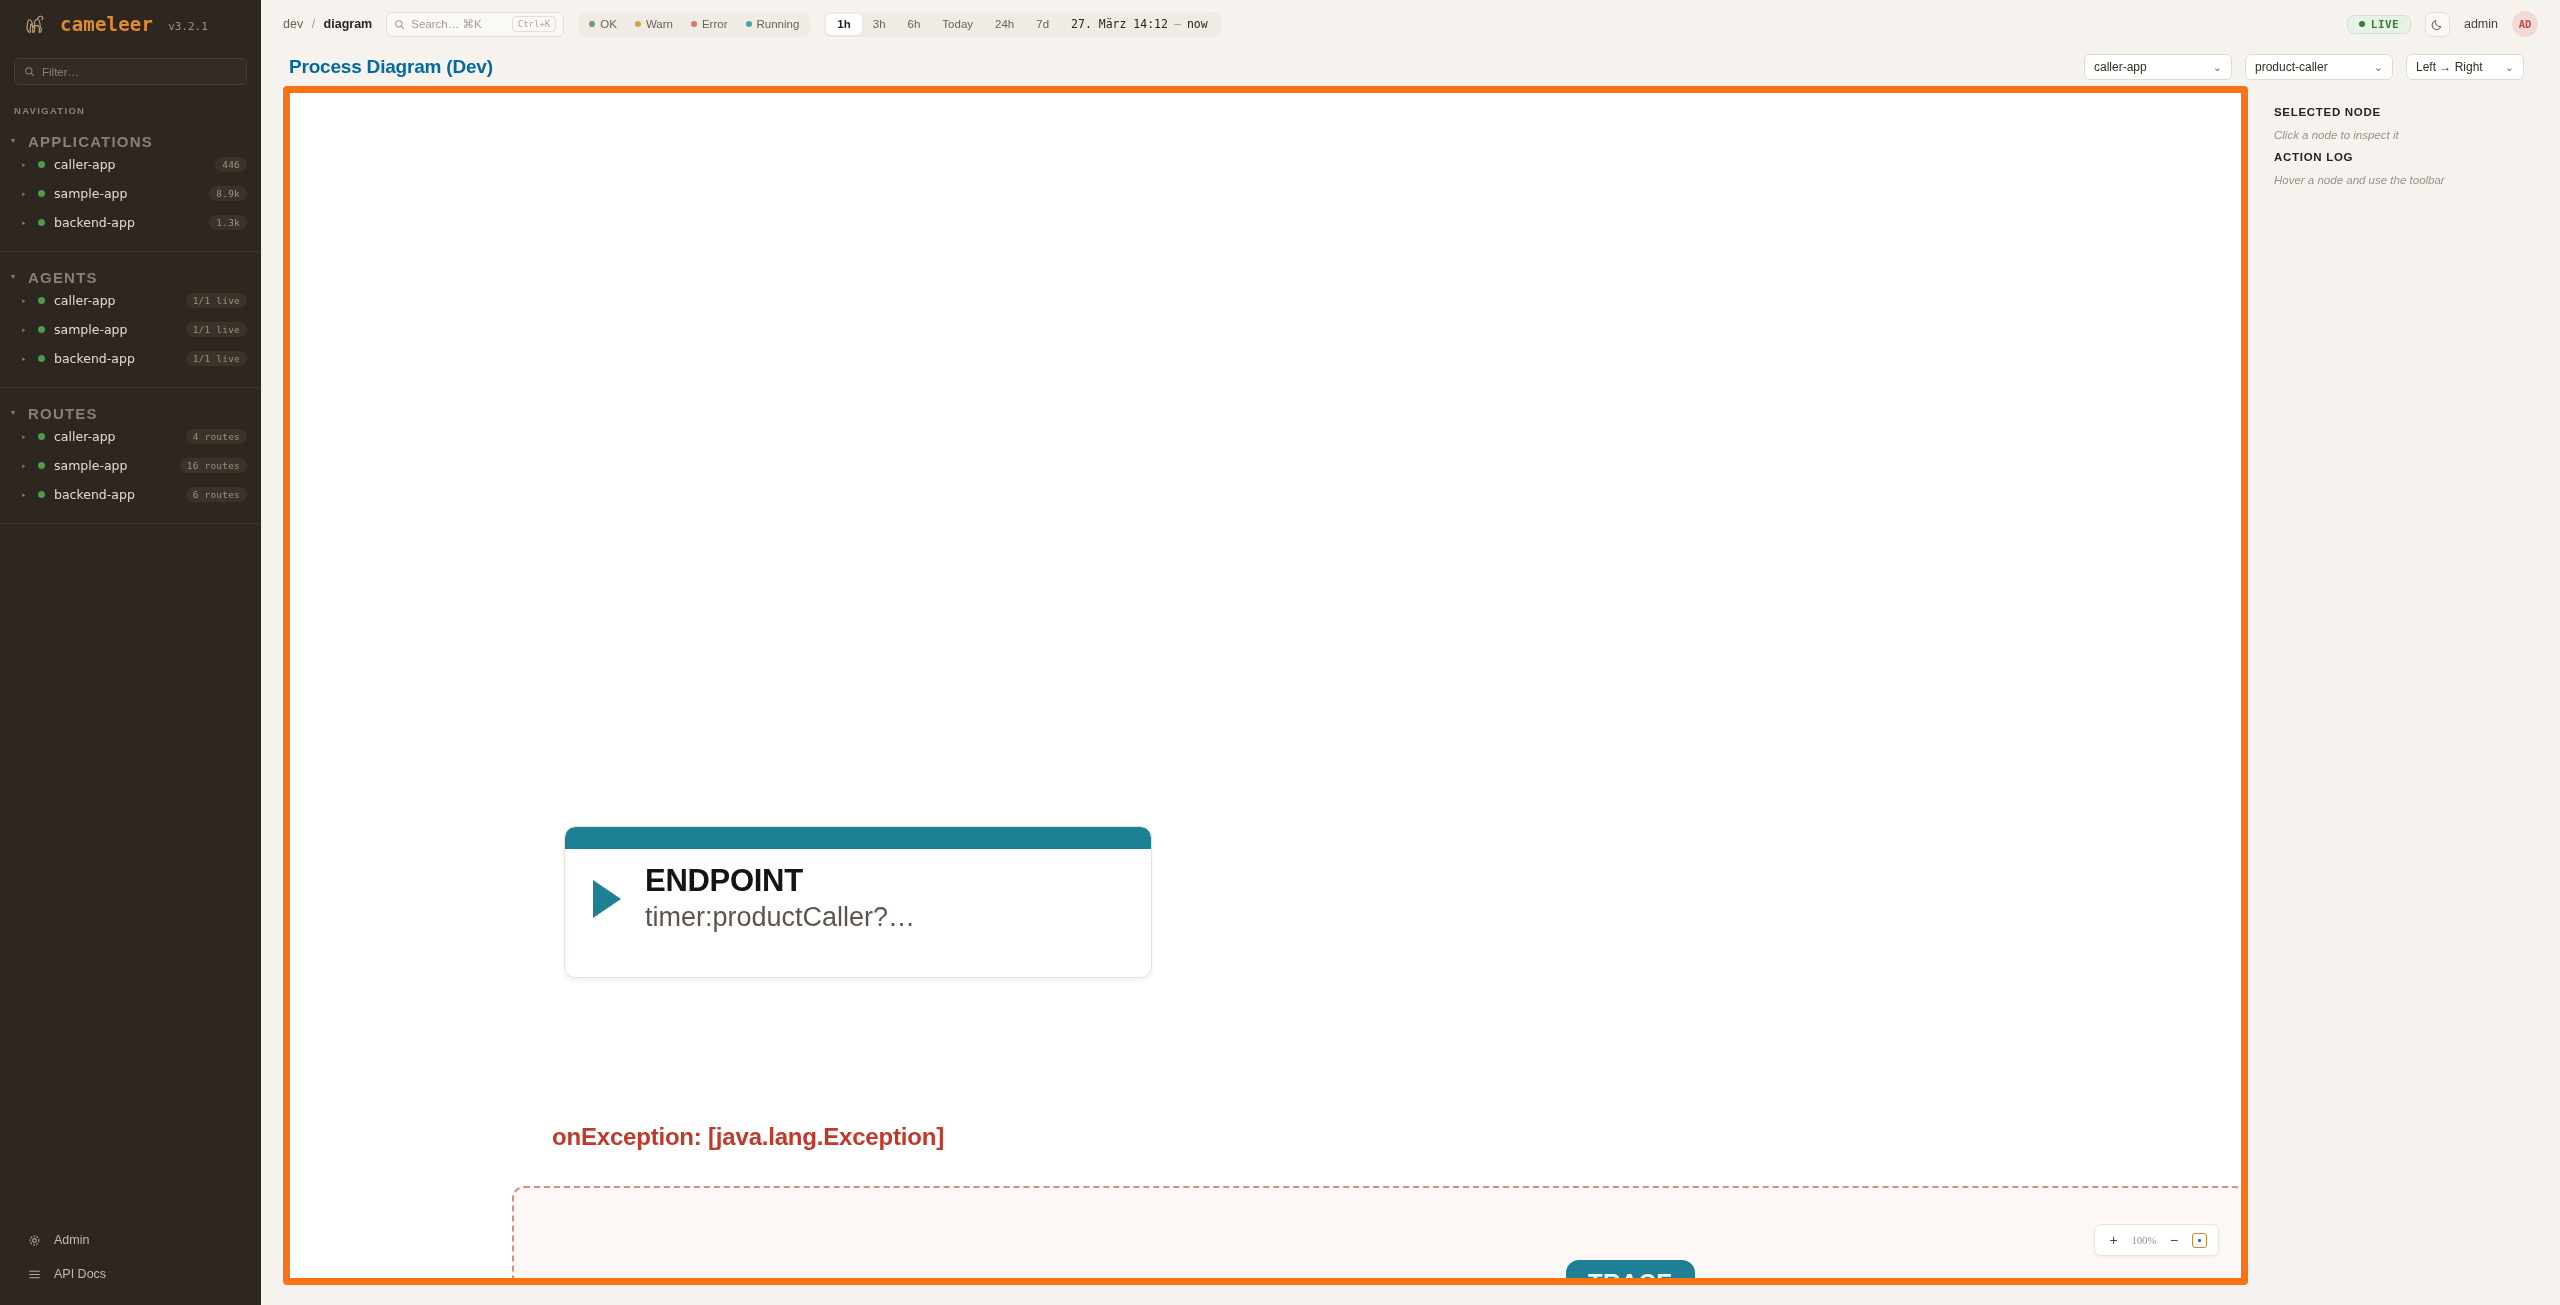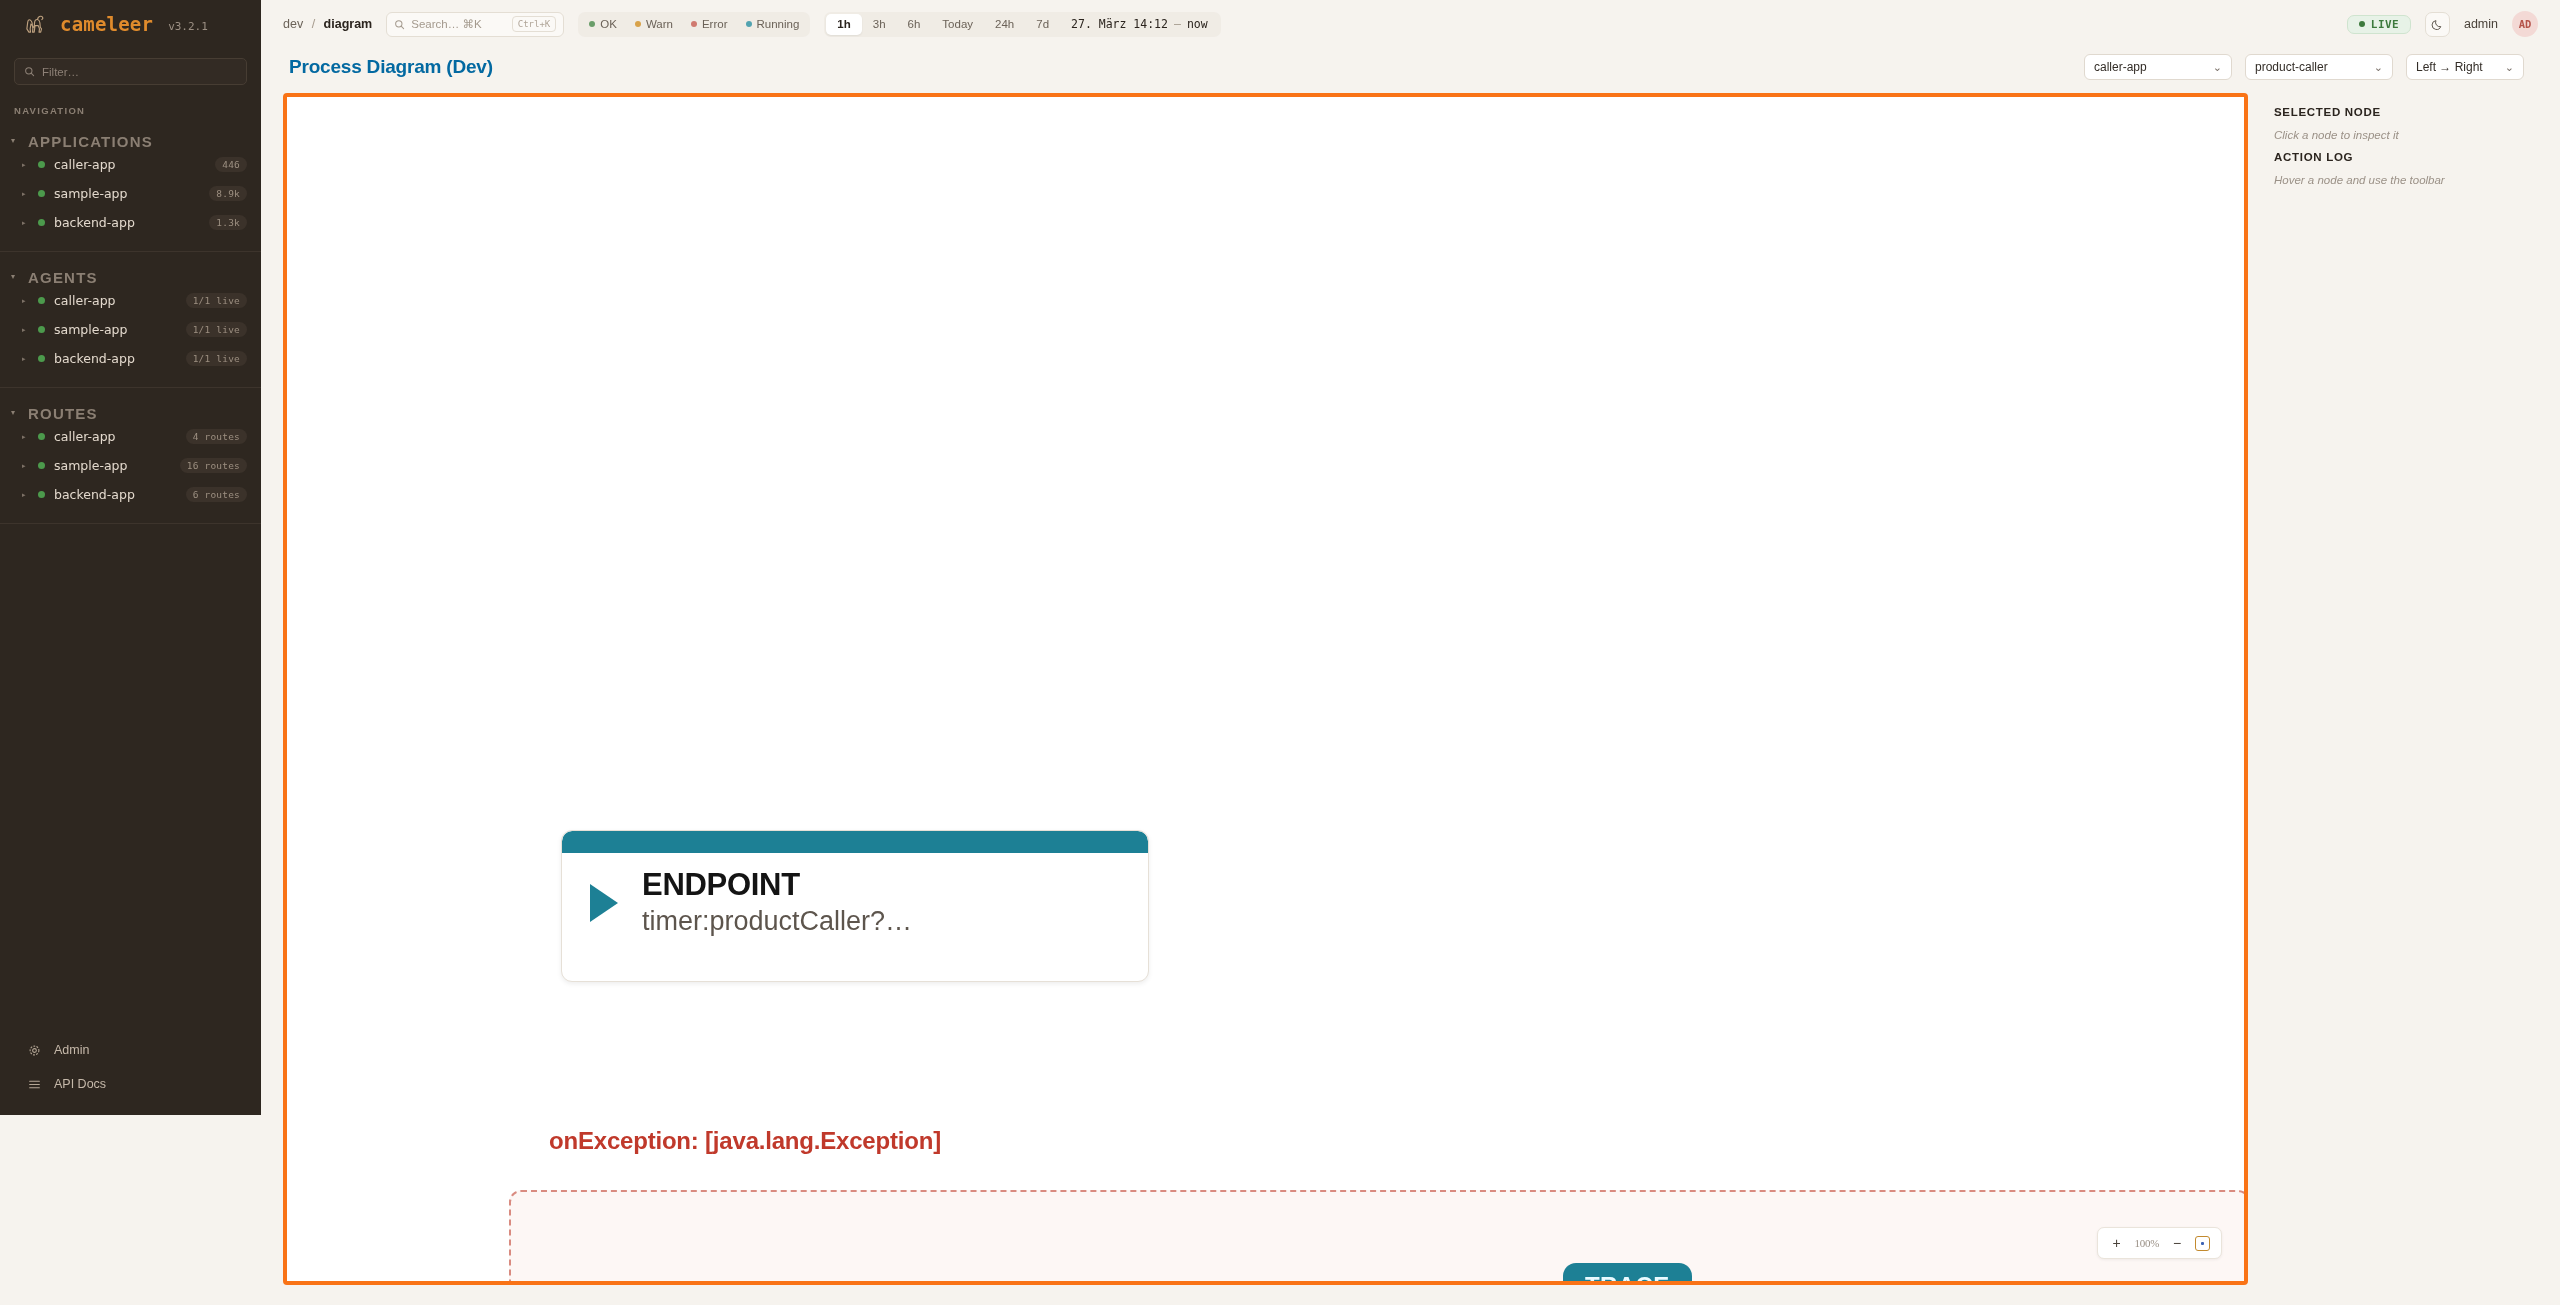--- a/index.html
+++ b/index.html
@@ -7,21 +7,21 @@
     width: 2560px; height: 1305px;
     overflow: hidden;
     background: #f6f3ee;
     font-family: "Liberation Sans", sans-serif;
     -webkit-font-smoothing: antialiased;
   }
   body { display: flex; }
 
   
   #sidebar {
-    width: 261px; height: 1115px; flex: 0 0 261px;
+    width: 261px; height: 1305px; flex: 0 0 261px;
     background: #2e2720;
     display: flex; flex-direction: column;
     position: relative;
   }
   .brand {
     height: 48px; display: flex; align-items: center;
     padding: 0 0 0 22px; gap: 12px;
   }
   .brand-logo { width: 26px; height: 26px; display:block; }
   .brand-name {
@@ -157,22 +157,22 @@
     height: 26px; min-width: 148px; border: 1px solid #e0d9cf; border-radius: 6px;
     background: #ffffff; display: flex; align-items: center;
     padding: 0 9px; cursor: pointer; gap: 9px;
   }
   .sel-txt { font-size: 12px; color: #332d27; flex: 1; }
   .sel-arrow { color: #7a7068; font-size: 11px; line-height: 1; }
 
   
   .content { flex: 1; display: flex; padding: 0 14px 0 22px; gap: 0; min-height: 0; }
   .canvas-wrap {
-    flex: 1; background: #ffffff; border: 4px solid #f97316; border-radius: 4px;
-    position: relative; overflow: hidden; margin-bottom: 20px; margin-top: 7px;
+    flex: 1; background: #ffffff; border: 7px solid #f97316; border-radius: 4px;
+    position: relative; overflow: hidden; margin-bottom: 20px;
   }
   .inspector {
     width: 298px; flex: 0 0 298px; padding: 20px 24px 0 26px;
     background: #f6f3ee;
   }
   .insp-head {
     font-size: 11.5px; font-weight: 700; color: #2b241e;
     letter-spacing: .7px;
   }
   .insp-hint {

